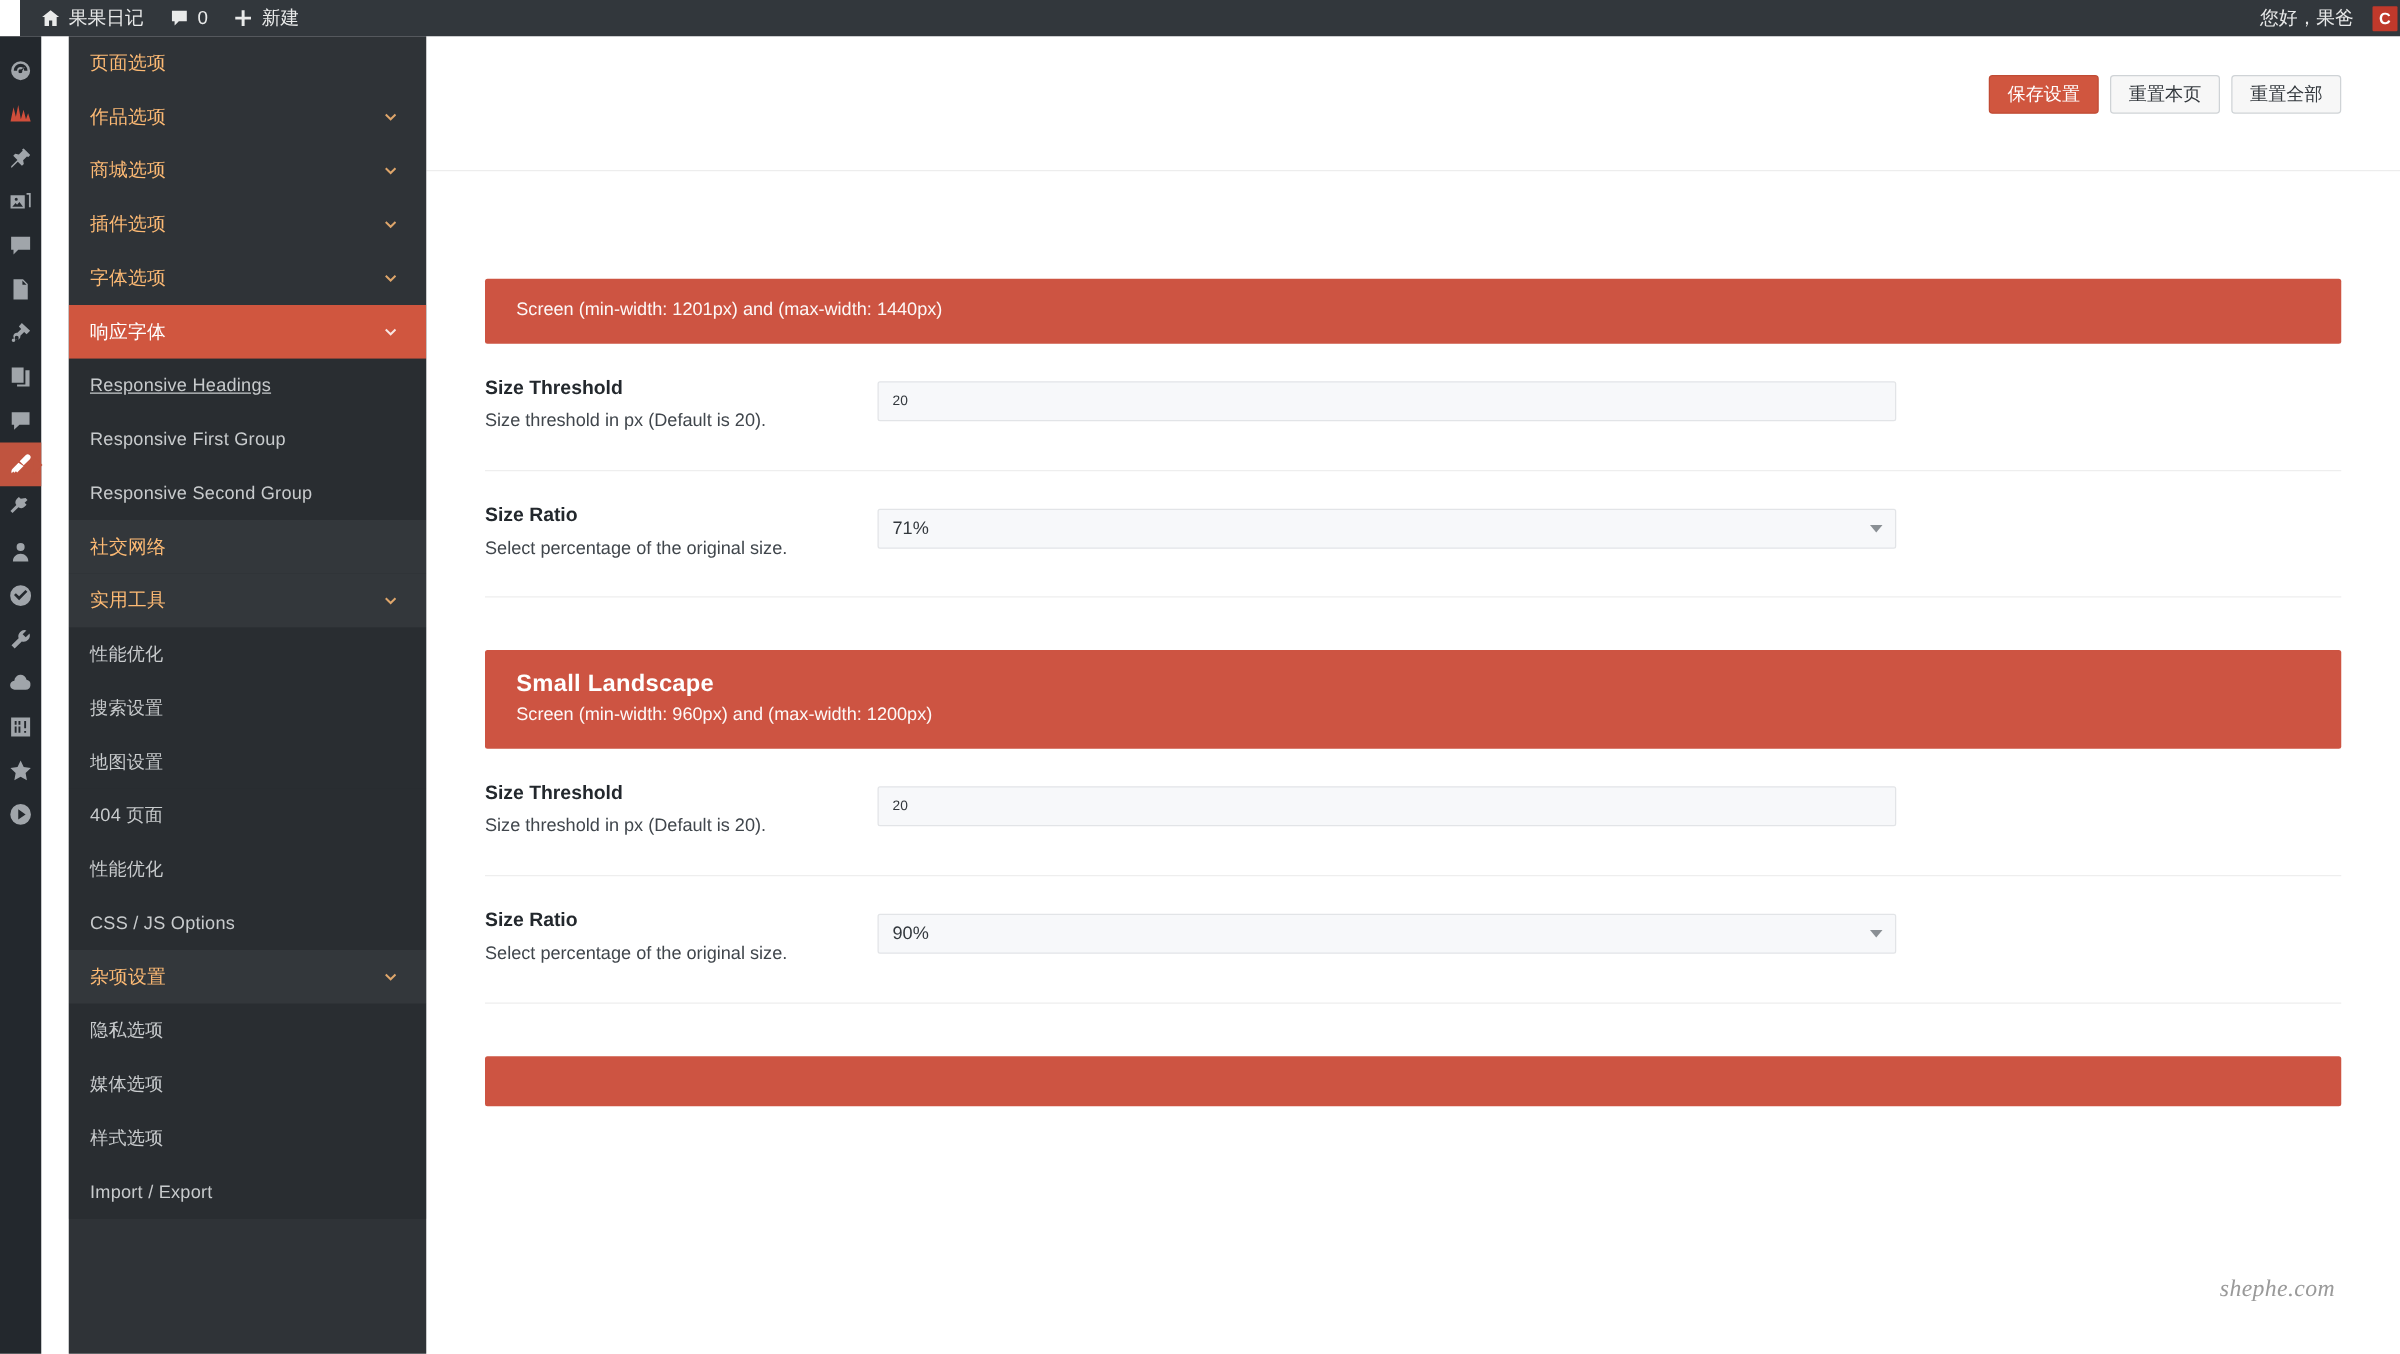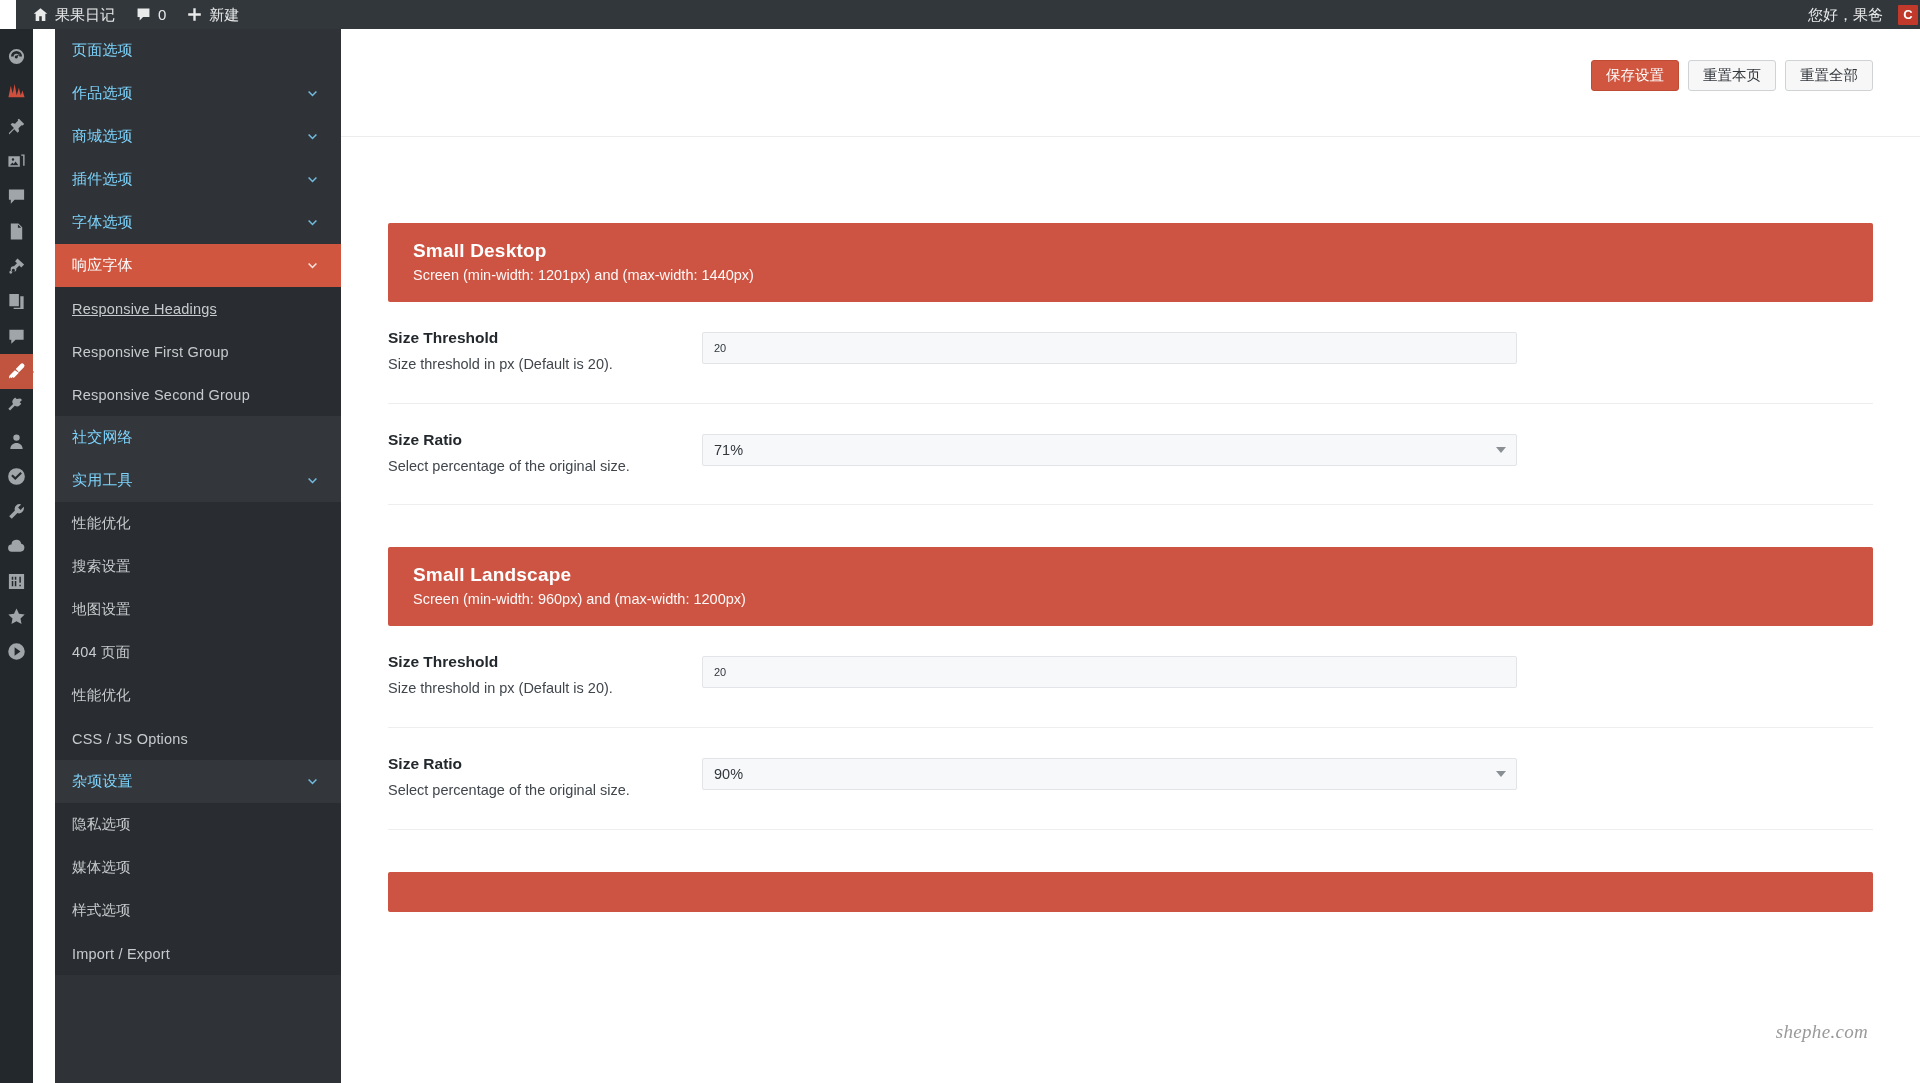--- a/index.html
+++ b/index.html
@@ -65,21 +65,21 @@
     background: #2f3337;
     font-size: 15px;
     overflow: hidden;
     z-index: 30;
   }
   .opt-item {
     position: relative;
     height: 43px;
     display: flex; align-items: center;
     padding: 0 22px 0 17px;
-    color: #7dd3fc;
+    color: #fdba74;
     letter-spacing: .2px;
     white-space: nowrap;
   }
   .opt-item .lbl { flex: 1; }
   .opt-item.sub { background: #292d31; color: #c8cbcd; font-size: 14.5px; }
   .opt-item.group-shade { background: #33373b; }
   .opt-item.active { background: #d0563f; color: #ffffff; }
   .opt-item.current .lbl { text-decoration: underline; }
   .chev { width: 13px; height: 13px; flex: none; opacity: .85; }
   .chev svg { display: block; width: 13px; height: 13px; stroke: currentColor; fill: none; stroke-width: 2.4; }
@@ -447,21 +447,20 @@
   <div class="content-header">
     <div class="btnbar">
       <div class="btn primary">保存设置</div>
       <div class="btn">重置本页</div>
       <div class="btn">重置全部</div>
     </div>
   </div>
 
   <div class="scrollarea">
       <div class="section-banner">
-        <div class="s-title">Small Desktop</div>
         <div class="s-sub">Screen (min-width: 1201px) and (max-width: 1440px)</div>
       </div>
       <div class="field">
         <div class="field-label">
           <div class="f-title">Size Threshold</div>
           <div class="f-desc">Size threshold in px (Default is 20).</div>
         </div>
         <div class="field-control">
           <div class="txtinput">
             <span>20</span>

